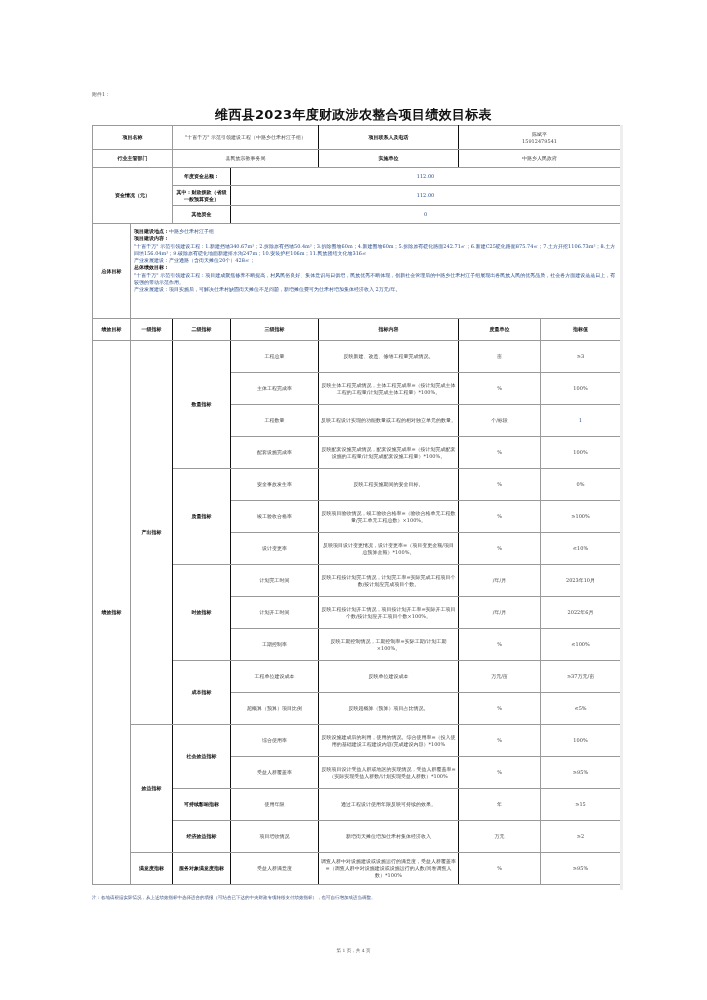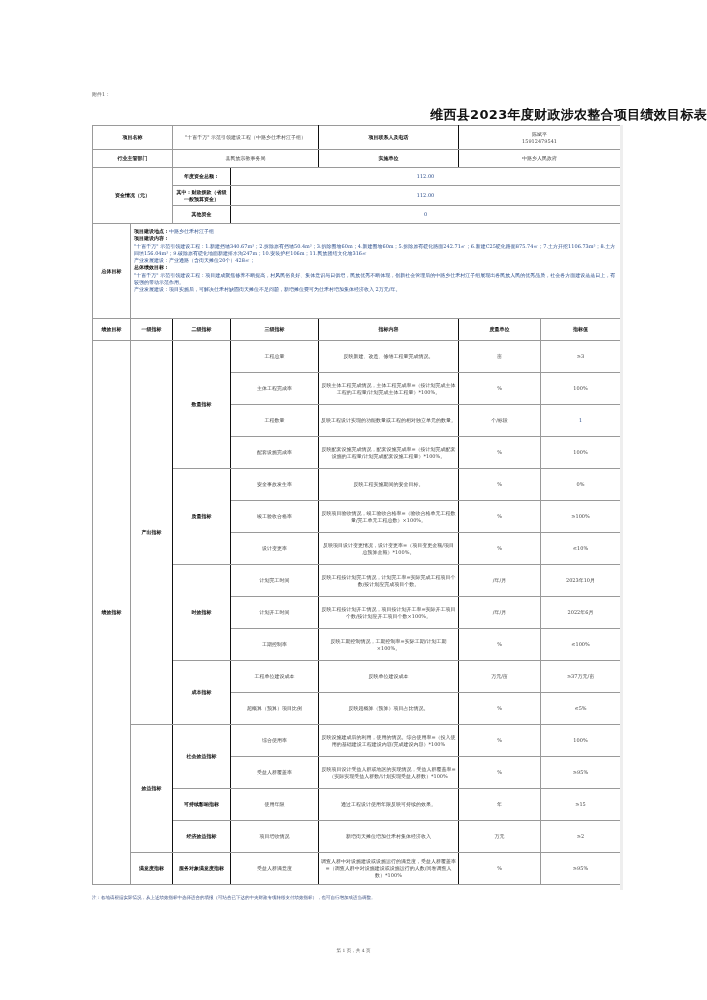--- a/index.html
+++ b/index.html
@@ -1,20 +1,20 @@
 <!DOCTYPE html>
 <html><head>
 <meta charset="utf-8">
 <style>
   html, body { margin:0; padding:0; background:#ffffff; }
   body { width:707px; height:1000px; position:relative; overflow:hidden;
          font-family:"DejaVu Serif", serif; color:#333; }
   .page { position:absolute; left:0; top:0; width:707px; height:1000px; background:#fff; }
   .attach { position:absolute; left:92px; top:91px; font-size:5px; color:#555; }
-  .title { position:absolute; left:0; width:707px; top:106px; text-align:right;
+  .title { position:absolute; left:0; width:707px; top:106px; text-align:center;
            font-family:"DejaVu Sans", sans-serif; font-weight:bold; font-size:13px; color:#111; letter-spacing:0.3px; }
   table.main { position:absolute; left:92px; top:125px; width:528px; border-collapse:collapse; table-layout:fixed; }
   table.main td { border:1px solid #9a9a9a; font-size:5px; text-align:center; vertical-align:middle;
                   padding:0 2px; line-height:7px; color:#444; }
   table.main td.b { border-right:1px solid #111; }
   table.main td.lb { font-family:"DejaVu Sans", sans-serif; font-weight:bold; color:#111; }
   table.main td.val { color:#2a4c8a; }
   .goal { text-align:left !important; padding:4px 3px !important; vertical-align:top !important; }
   .goal p { margin:0; line-height:7.3px; }
   .goal .h { font-family:"DejaVu Sans", sans-serif; font-weight:bold; color:#111; }

